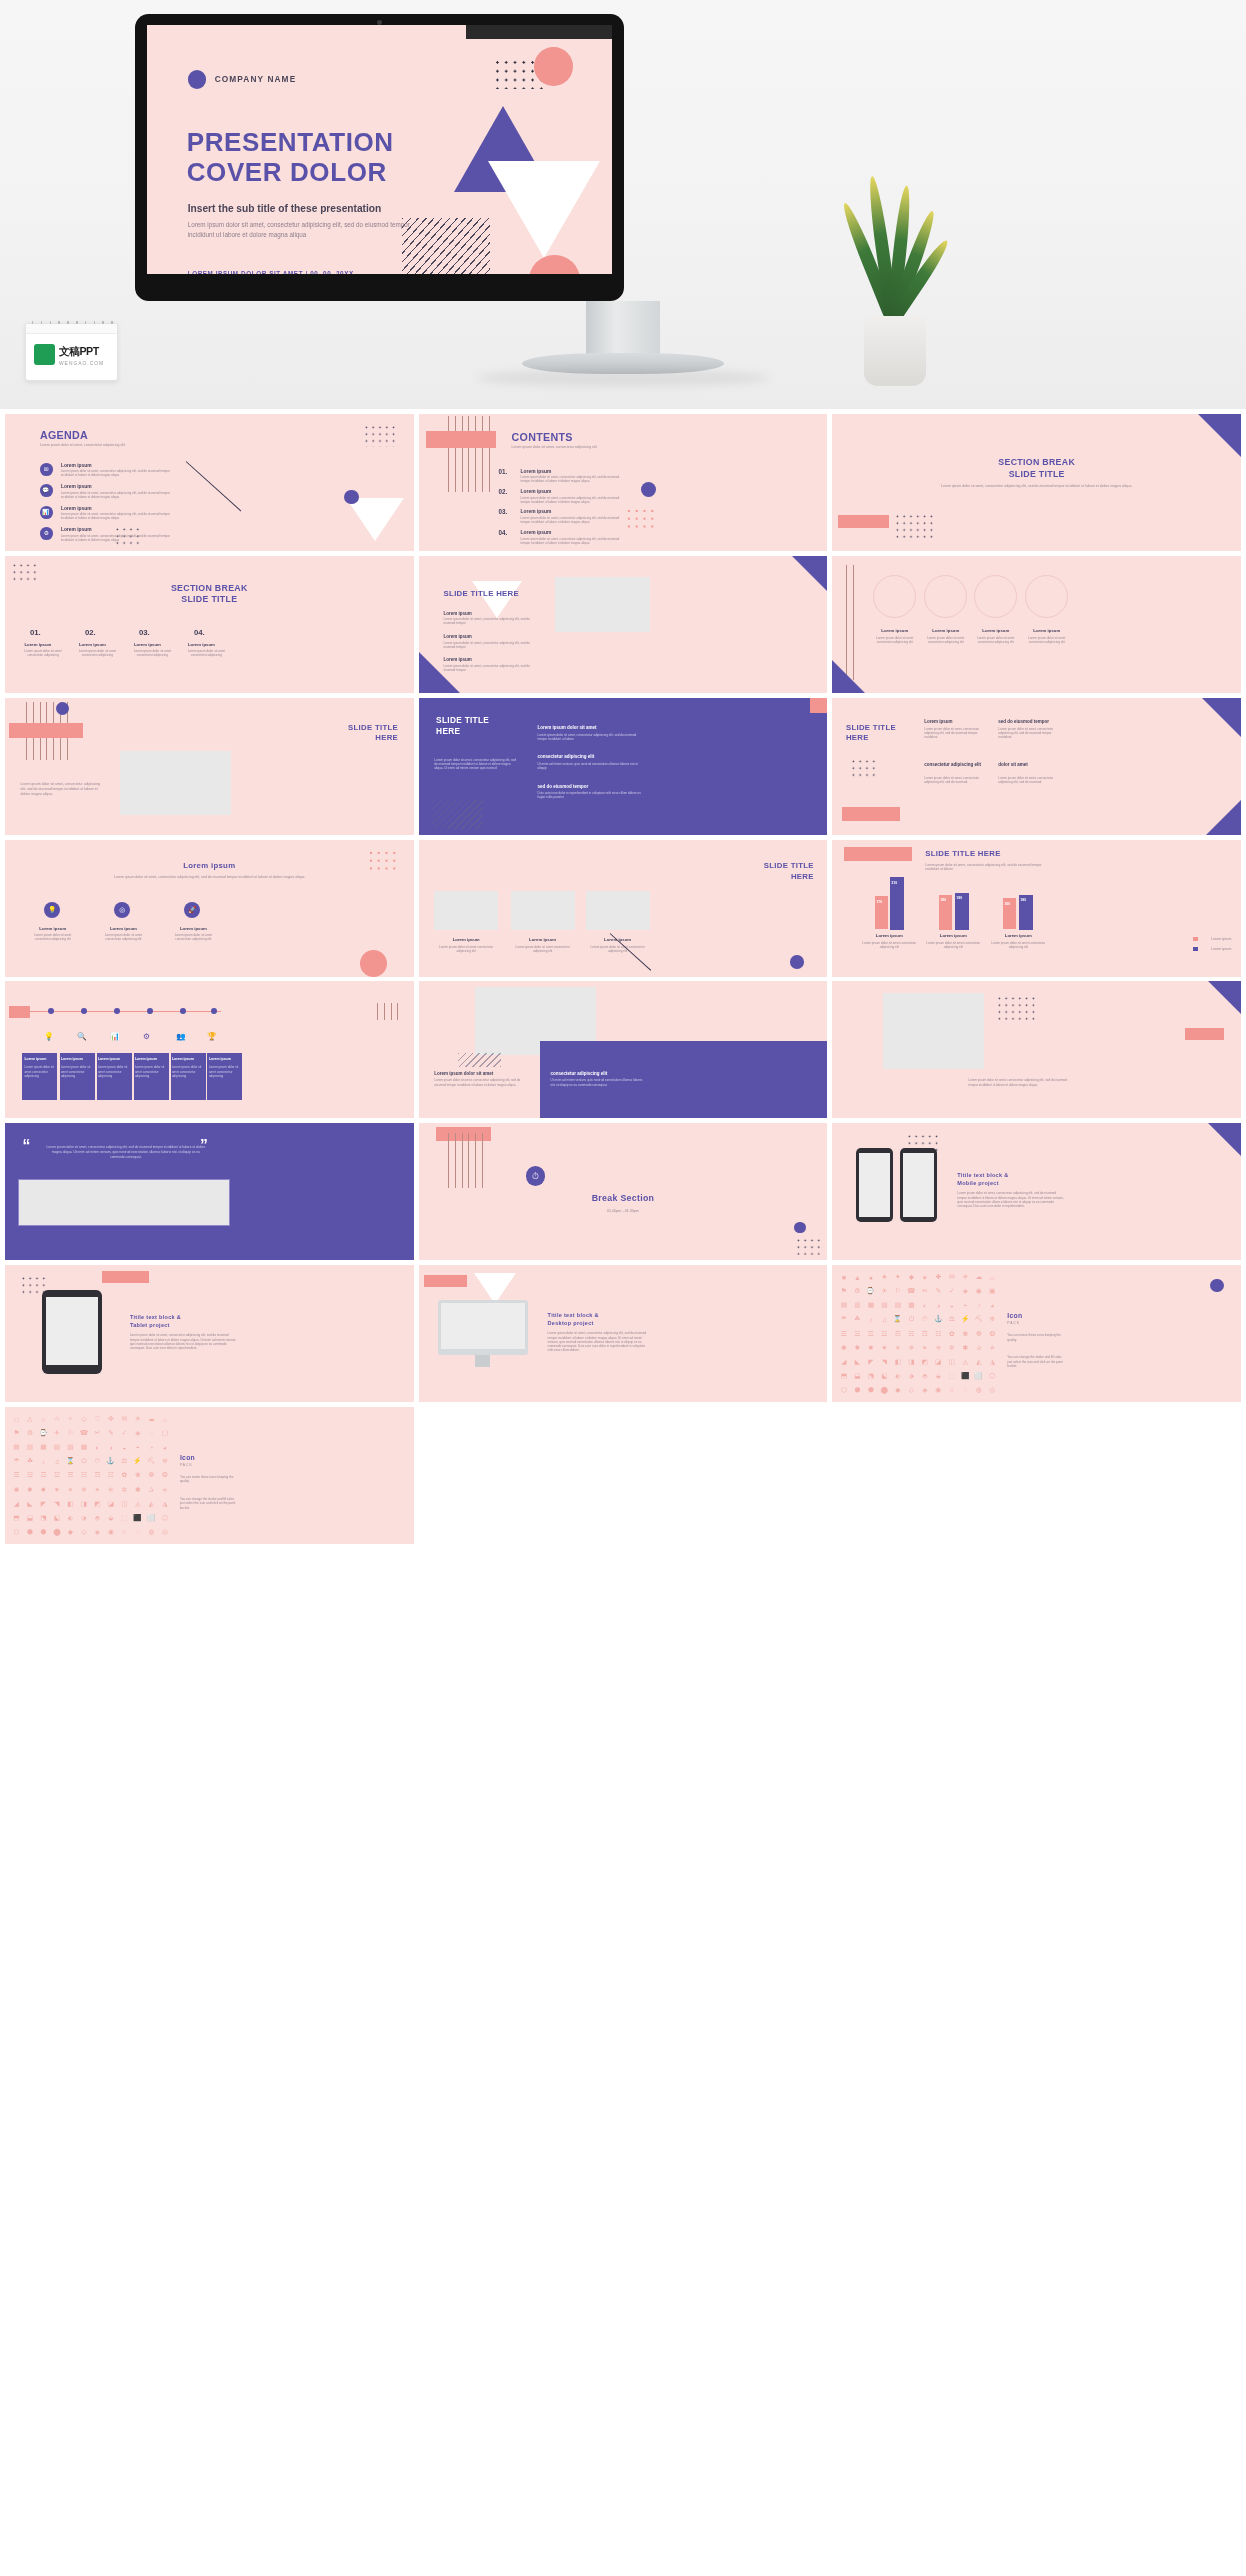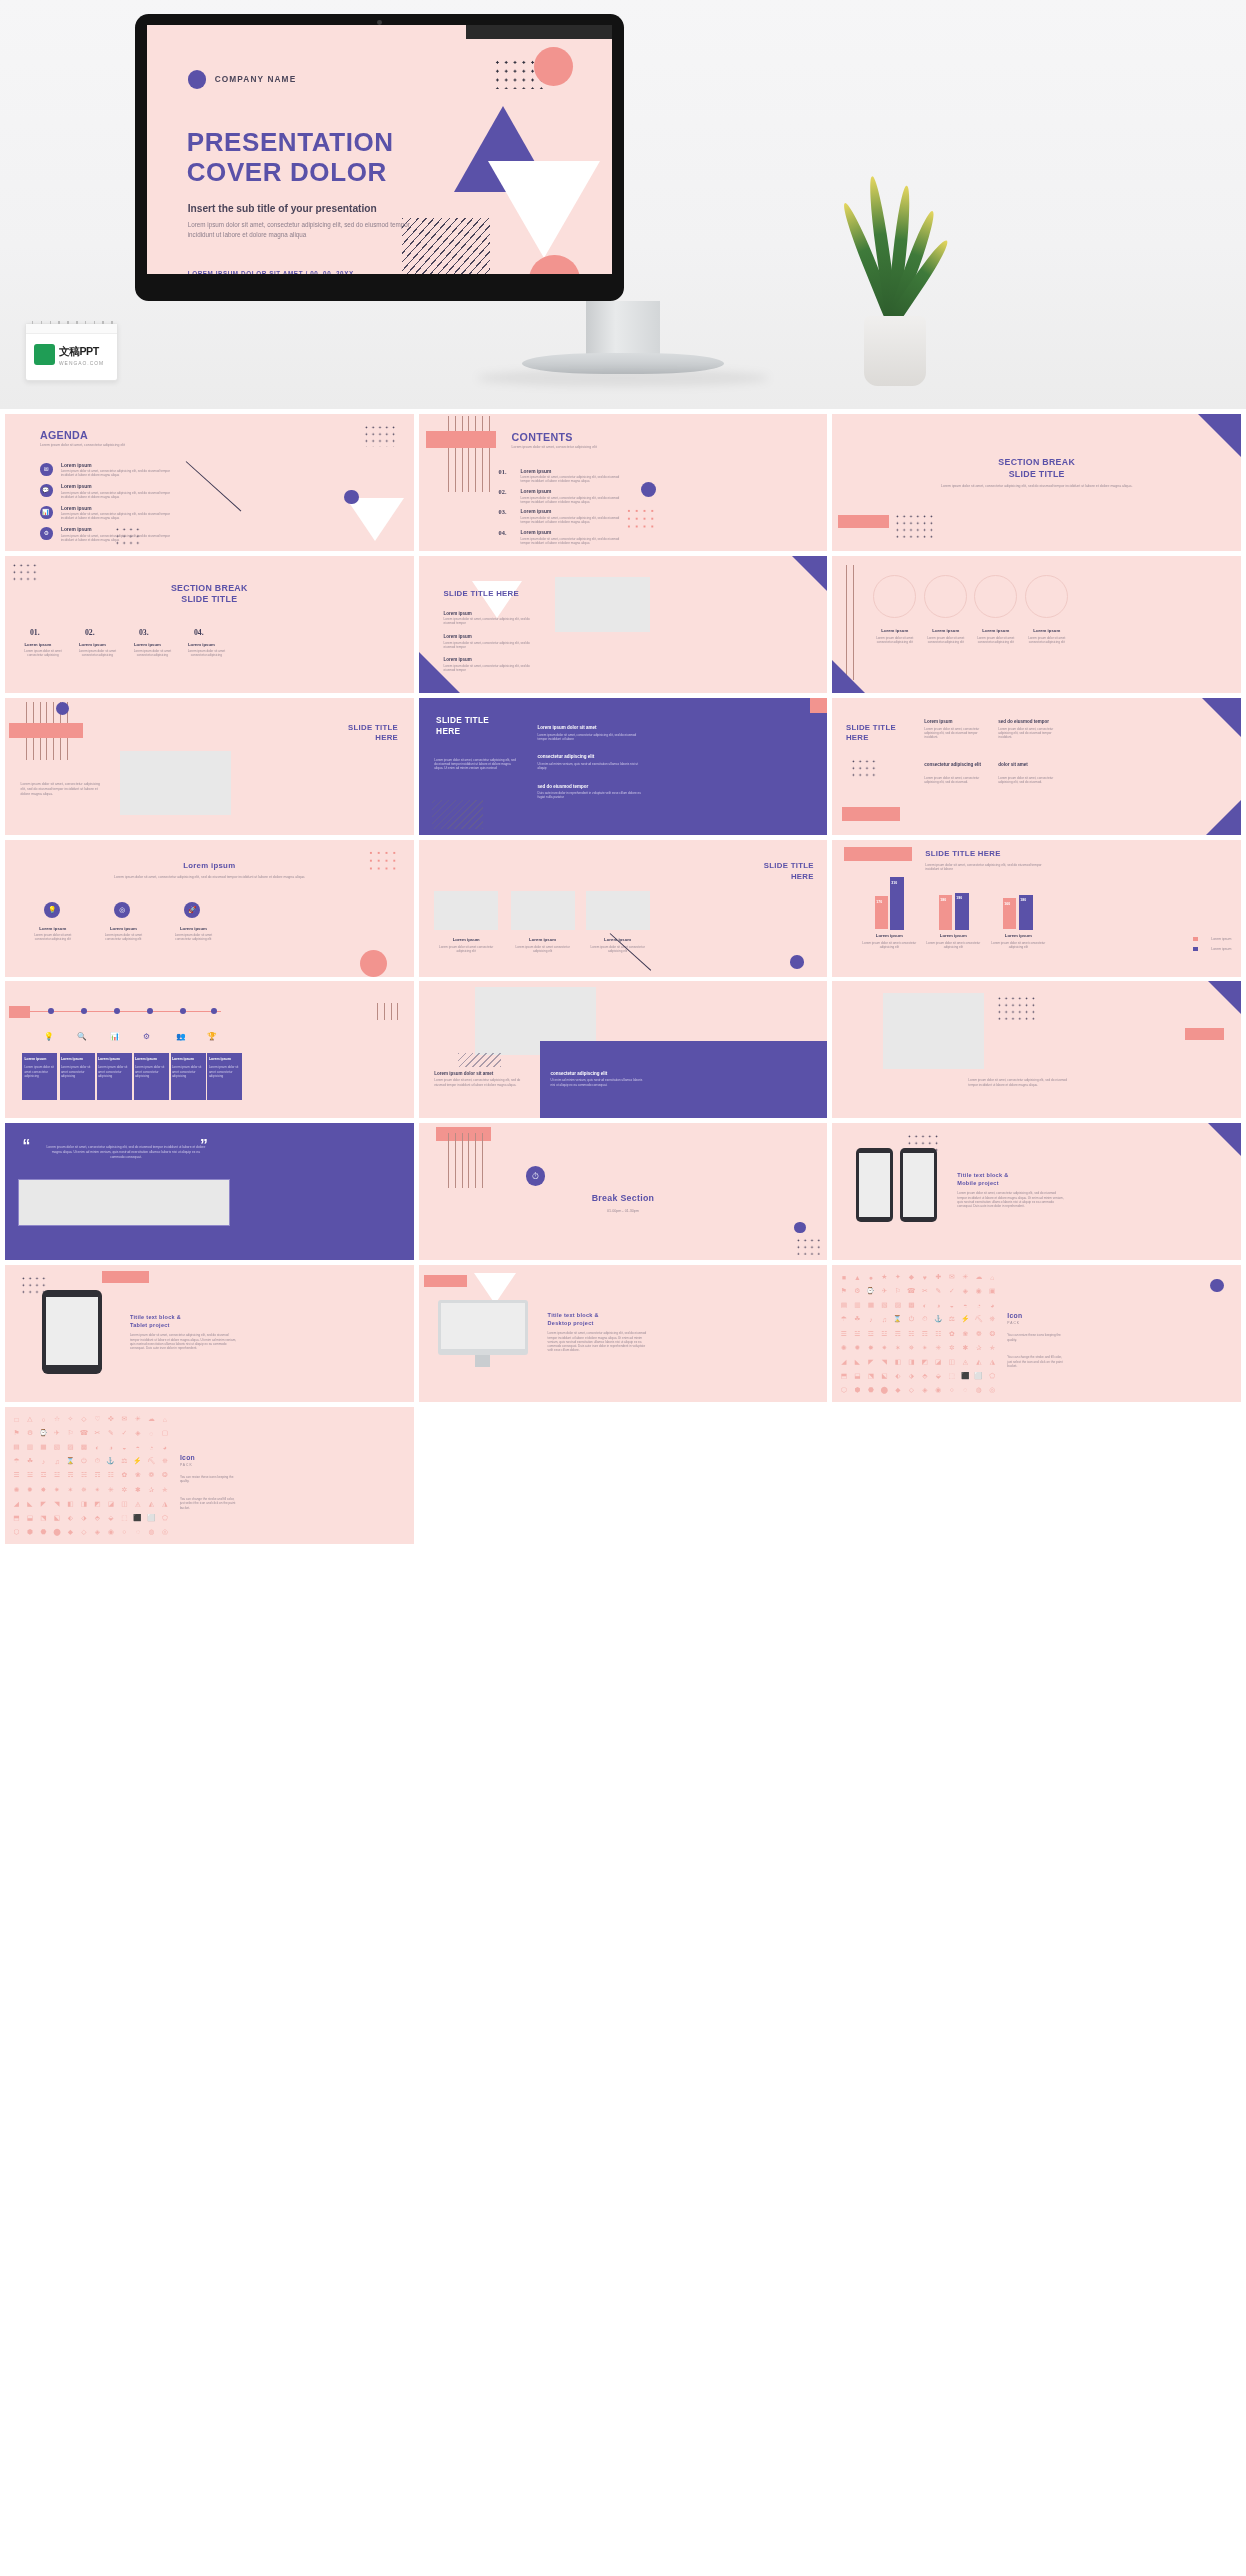--- a/index.html
+++ b/index.html
@@ -47,21 +47,21 @@
   
   .grid { position:absolute; left:0; top:409px; width:1246px; height:2167px;
           display:grid; grid-template-columns:repeat(3,1fr); grid-auto-rows:137px; gap:4.9px; padding:4.9px; background:#ffffff;}
   .slide { position:relative; background:#fbdfdc; overflow:hidden; }
   .slide.purple { background:#5a51a8; }
   .ph { position:absolute; background:#e8e8e8; }
   .t-title { position:absolute; font-weight:700; color:#5a51a8; letter-spacing:0.3px; }
   .t-title.white { color:#fff; }
   .t-sub { position:absolute; color:#9b8b96; }
   .t-head { position:absolute; font-weight:700; color:#43405c; }
-  .num { position:absolute; font-weight:700; color:#43405c;font-family:Liberation Serif, serif; }
+  .num { position:absolute; font-weight:700; color:#43405c; }
   .dot-pur { position:absolute; border-radius:50%; background:#5a51a8; }
   .dot-pink{ position:absolute; border-radius:50%; background:#f2948f; }
   .bar-pink{ position:absolute; background:#f2948f; }
   .bar-pur { position:absolute; background:#5a51a8; }
   .vlines  { position:absolute; background-image:repeating-linear-gradient(90deg,#b98b84 0 1px,transparent 1px 6.8px); }
   .dots    { position:absolute; background-image:radial-gradient(#3a3550 0.9px,transparent 1px); background-size:6.8px 6.8px; }
   .dots-pink{position:absolute; background-image:radial-gradient(#f2948f 1.2px,transparent 1.4px); background-size:7.8px 7.8px; }
   .diag    { position:absolute; background:repeating-linear-gradient(-45deg,#6b6580 0 1px,transparent 1px 4.9px); }
   .slash   { position:absolute; height:1px; background:#3a3550; transform-origin:left center; }
   .tri-tr-pur { position:absolute; width:0;height:0; border-top:43px solid #5a51a8; border-left:43px solid transparent; }
@@ -100,21 +100,21 @@
       <div class="tri-white"></div>
       <div class="hatch"></div>
       <div class="half-pink"></div>
 
       <div class="sc-logo"></div>
       <div class="sc-company">COMPANY NAME</div>
       <div class="sc-title">
         <div>PRESENTATION</div>
         <div>COVER DOLOR</div>
       </div>
-      <div class="sc-sub">Insert the sub title of your presentation</div>
+      <div class="sc-sub">Insert the sub title of these presentation</div>
       <div class="sc-body">Lorem ipsum dolor sit amet, consectetur adipisicing elit, sed do eiusmod tempor incididunt ut labore et dolore magna aliqua</div>
       <div class="sc-date">LOREM IPSUM DOLOR SIT AMET  /  00. 00. 20XX</div>
     </div>
   </div>
   <div class="stand-neck"></div>
   <div class="stand-base"></div>
   <div class="stand-shadow"></div>
 
   <div class="plant">
     <div class="leaf" style="height:127px; transform:rotate(-22deg);"></div>

